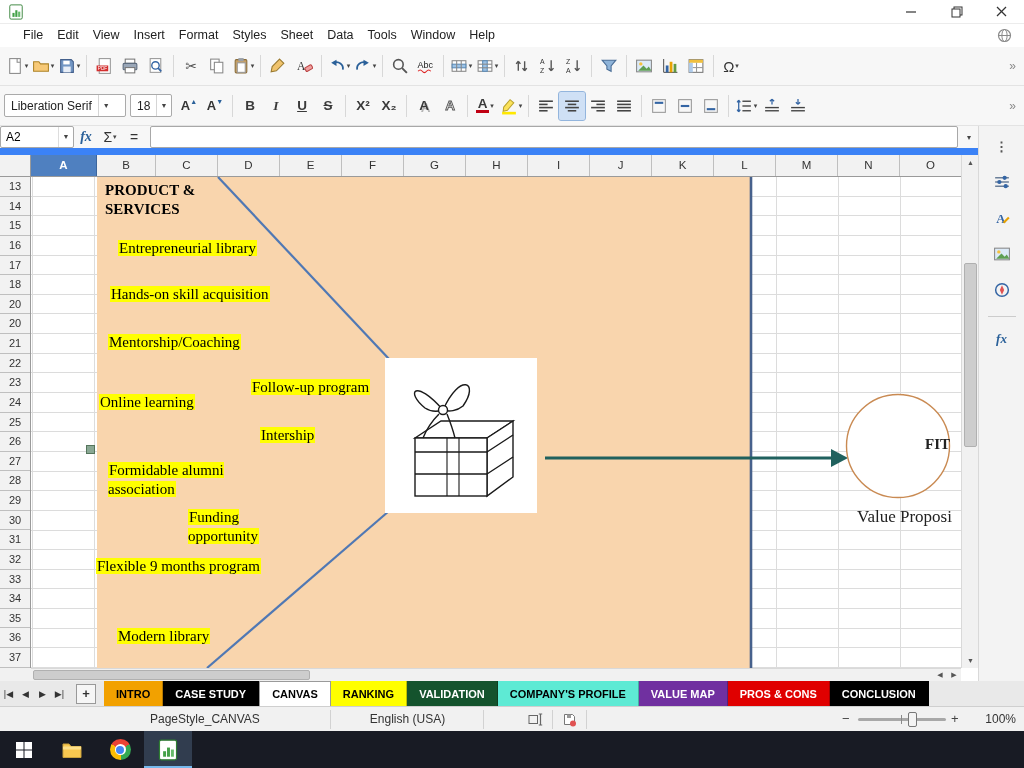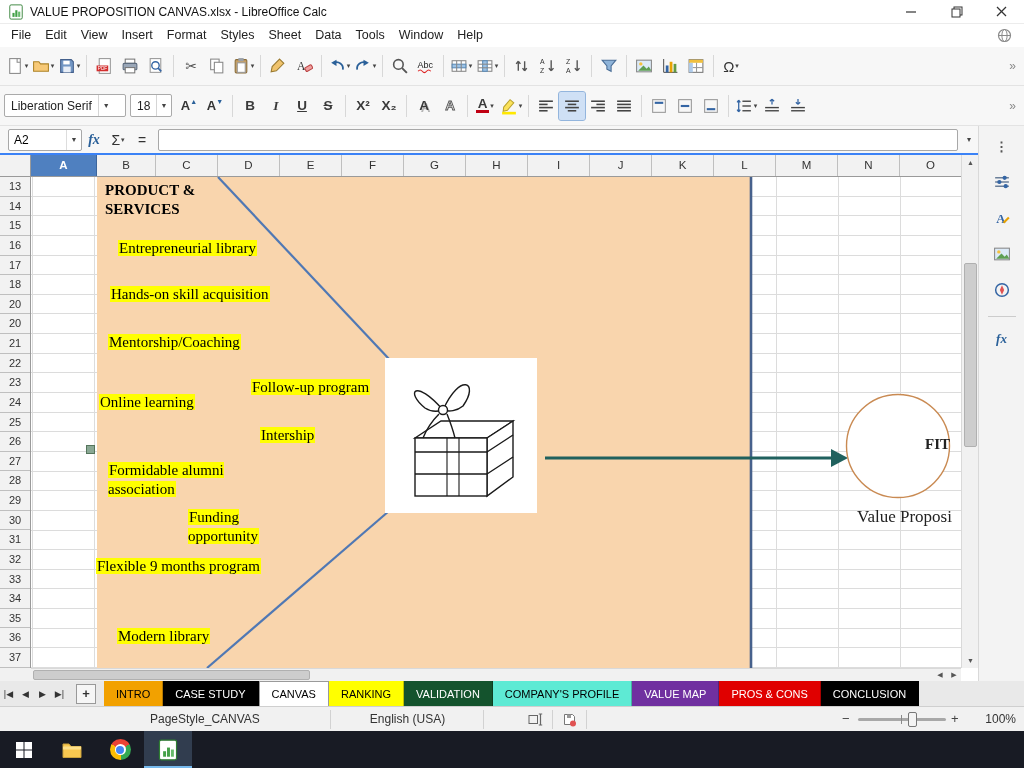--- a/index.html
+++ b/index.html
@@ -6,21 +6,21 @@
 html,body{width:1024px;height:768px}
 body{font-family:"Liberation Sans",sans-serif;font-size:12px;color:#222;background:#fff;position:relative;overflow:hidden}
 .abs{position:absolute}
 
 #titlebar{left:0;top:0;width:1024px;height:24px;background:#fff;border-bottom:1px solid #ececec;display:flex;align-items:center}
 .appicon{width:16px;height:16px;margin:0 6px 0 8px;flex:none}
 #titlebar .title{font-size:12px;color:#111;white-space:nowrap}
 .wincontrols{margin-left:auto;display:flex;height:24px}
 .winbtn{width:45px;height:24px;display:flex;align-items:center;justify-content:center}
 
-#menubar{left:0;top:24px;width:1024px;height:23px;background:#fff;display:flex;align-items:center;padding-left:4px}
+#menubar{left:0;top:24px;width:1024px;height:23px;background:#fff;display:flex;align-items:center;padding-left:16px}
 #menubar .mi{padding:0 7px;line-height:23px;font-size:12.5px;cursor:default}
 #menubar .micon{margin-left:auto;margin-right:12px;display:flex;align-items:center}
 
 .toolbar{position:absolute;left:0;width:1024px;background:#f7f7f7;border-bottom:1px solid #e3e3e3;display:flex;align-items:center;padding:0 4px}
 #tb-main{top:47px;height:39px}
 #tb-format{top:86px;height:40px}
 .tbtn{height:28px;min-width:26px;display:flex;align-items:center;justify-content:center;border-radius:2px;color:#333;flex:none;padding:0 1px}
 .tbtn.active{background:#cfe0f5;outline:1px solid #93b5dd}
 .drop{font-size:7px;color:#444;margin-left:1px;flex:none}
 .sep{width:1px;height:22px;background:#d8d8d8;margin:0 4px;flex:none}
@@ -35,21 +35,21 @@
 .str{text-decoration:line-through}
 .shadowA{text-shadow:1.5px 1.5px 0 #b5b5b5}
 .outlineA{color:#fff;-webkit-text-stroke:.9px #555}
 .colorA{display:flex;flex-direction:column;align-items:center;line-height:11px}
 .colorA .bar{width:13px;height:3px;background:#c00013;margin-top:1px}
 .szbtn{position:relative;font-weight:bold;font-size:13px}
 .szbtn .sarr{font-size:7px;position:relative;top:-4px;color:#2a6099}
 .spacer{flex:1}
 .ovf{color:#888;font-size:12px;margin-right:4px}
 
-#fbar{left:0;top:126px;width:978px;height:29px;background:#f7f7f7;border-bottom:2px solid #3b82f6;display:flex;align-items:center;padding-left:8px;position:absolute}
+#fbar{left:0;top:126px;width:978px;height:29px;background:#f7f7f7;border-bottom:7px solid #3b82f6;display:flex;align-items:center;padding-left:0;position:absolute}
 .namebox{width:74px;height:22px;border:1px solid #a8a8a8;background:#fff;display:flex;align-items:center;border-radius:2px;flex:none}
 .namebox input{border:0;outline:0;width:52px;padding-left:5px;font:12px "Liberation Sans",sans-serif}
 .namebox .carr{margin-left:auto;width:15px;text-align:center;font-size:7px;color:#444;border-left:1px solid #ddd;line-height:20px}
 .fbtn{width:24px;height:24px;display:flex;align-items:center;justify-content:center;flex:none}
 .fx{font-family:"Liberation Serif",serif;font-style:italic;font-weight:bold;color:#2a6099;font-size:14px}
 #formula-input{height:22px;background:#fff;border:1px solid #a8a8a8;flex:1;margin:0 2px 0 4px;border-radius:2px;font:12px "Liberation Sans",sans-serif;padding:0 4px;outline:0}
 .fexp{width:18px;text-align:center;font-size:8px;color:#444;flex:none}
 
 #corner{left:0;top:155px;width:31px;height:22px;background:#f2f2f2;border-right:1px solid #9a9a9a;border-bottom:1px solid #9a9a9a;position:absolute}
 #colheads{left:31px;top:155px;width:930px;height:22px;display:flex;background:#f2f2f2;overflow:hidden;position:absolute;border-bottom:1px solid #9a9a9a}
@@ -80,21 +80,21 @@
 
 #sidebar{left:978px;top:126px;width:46px;height:580px;background:#f3f3f3;border-left:1px solid #d9d9d9;position:absolute;display:flex;flex-direction:column;align-items:center}
 .sbtn{width:32px;height:28px;margin-top:8px;display:flex;align-items:center;justify-content:center;border-radius:3px;flex:none}
 .sbsep{width:28px;height:1px;background:#ccc;margin-top:12px;flex:none}
 .sdots{font-size:13px;font-weight:bold;color:#555}
 .sfx{font-family:"Liberation Serif",serif;font-style:italic;font-weight:bold;color:#2a6099;font-size:13px}
 
 #tabbar{left:0;top:681px;width:1024px;height:25px;background:#e9e9e9;display:flex;align-items:center;position:absolute}
 .tnav{width:17px;text-align:center;font-size:9px;color:#333;flex:none}
 .addsheet{width:20px;height:20px;border:1px solid #999;background:#f6f6f6;margin:0 8px;display:flex;align-items:center;justify-content:center;font-size:13px;font-weight:bold;color:#333;flex:none}
-.stab{height:25px;display:flex;align-items:center;padding:0 12px;font-size:11px;font-weight:normal;border-right:1px solid rgba(0,0,0,.25);white-space:nowrap;flex:none}
+.stab{height:25px;display:flex;align-items:center;padding:0 12px;font-size:11px;font-weight:bold;border-right:1px solid rgba(0,0,0,.25);white-space:nowrap;flex:none}
 .st-intro{background:#f2a100;color:#000}
 .st-case{background:#000;color:#fff}
 .st-canvas{background:#fff;color:#000;border:1px solid #9a9a9a;border-bottom:0}
 .st-ranking{background:#ffff00;color:#000}
 .st-valid{background:#14532d;color:#fff}
 .st-company{background:#5eead4;color:#000}
 .st-vmap{background:#7030a0;color:#fff}
 .st-pros{background:#e00000;color:#fff}
 .st-conc{background:#000;color:#fff}
 
@@ -116,21 +116,20 @@
 </head>
 <body>
 
 <div id="titlebar" class="abs">
   <svg class="appicon" viewBox="0 0 18 18">
       <rect x="2" y="1" width="14" height="16" rx="1.5" fill="#fff" stroke="#2e7d32"></rect>
       <rect x="5" y="10" width="2.4" height="4.5" fill="#43a047"></rect>
       <rect x="8.2" y="7" width="2.4" height="7.5" fill="#43a047"></rect>
       <rect x="11.4" y="8.6" width="2.4" height="5.9" fill="#66bb6a"></rect>
     </svg>
-  <span class="title">VALUE PROPOSITION CANVAS.xlsx - LibreOffice Calc</span>
   <div class="wincontrols">
     <div class="winbtn">
         <svg width="11" height="11">
           <line x1="0" y1="6" x2="10" y2="6" stroke="#333" stroke-width="1.2"></line>
         </svg>
       </div>
     <div class="winbtn">
         <svg width="12" height="12">
           <rect x="3" y="1" width="8" height="8" fill="none" stroke="#333"></rect>
           <rect x="1" y="3" width="8" height="8" fill="#fff" stroke="#333"></rect>

